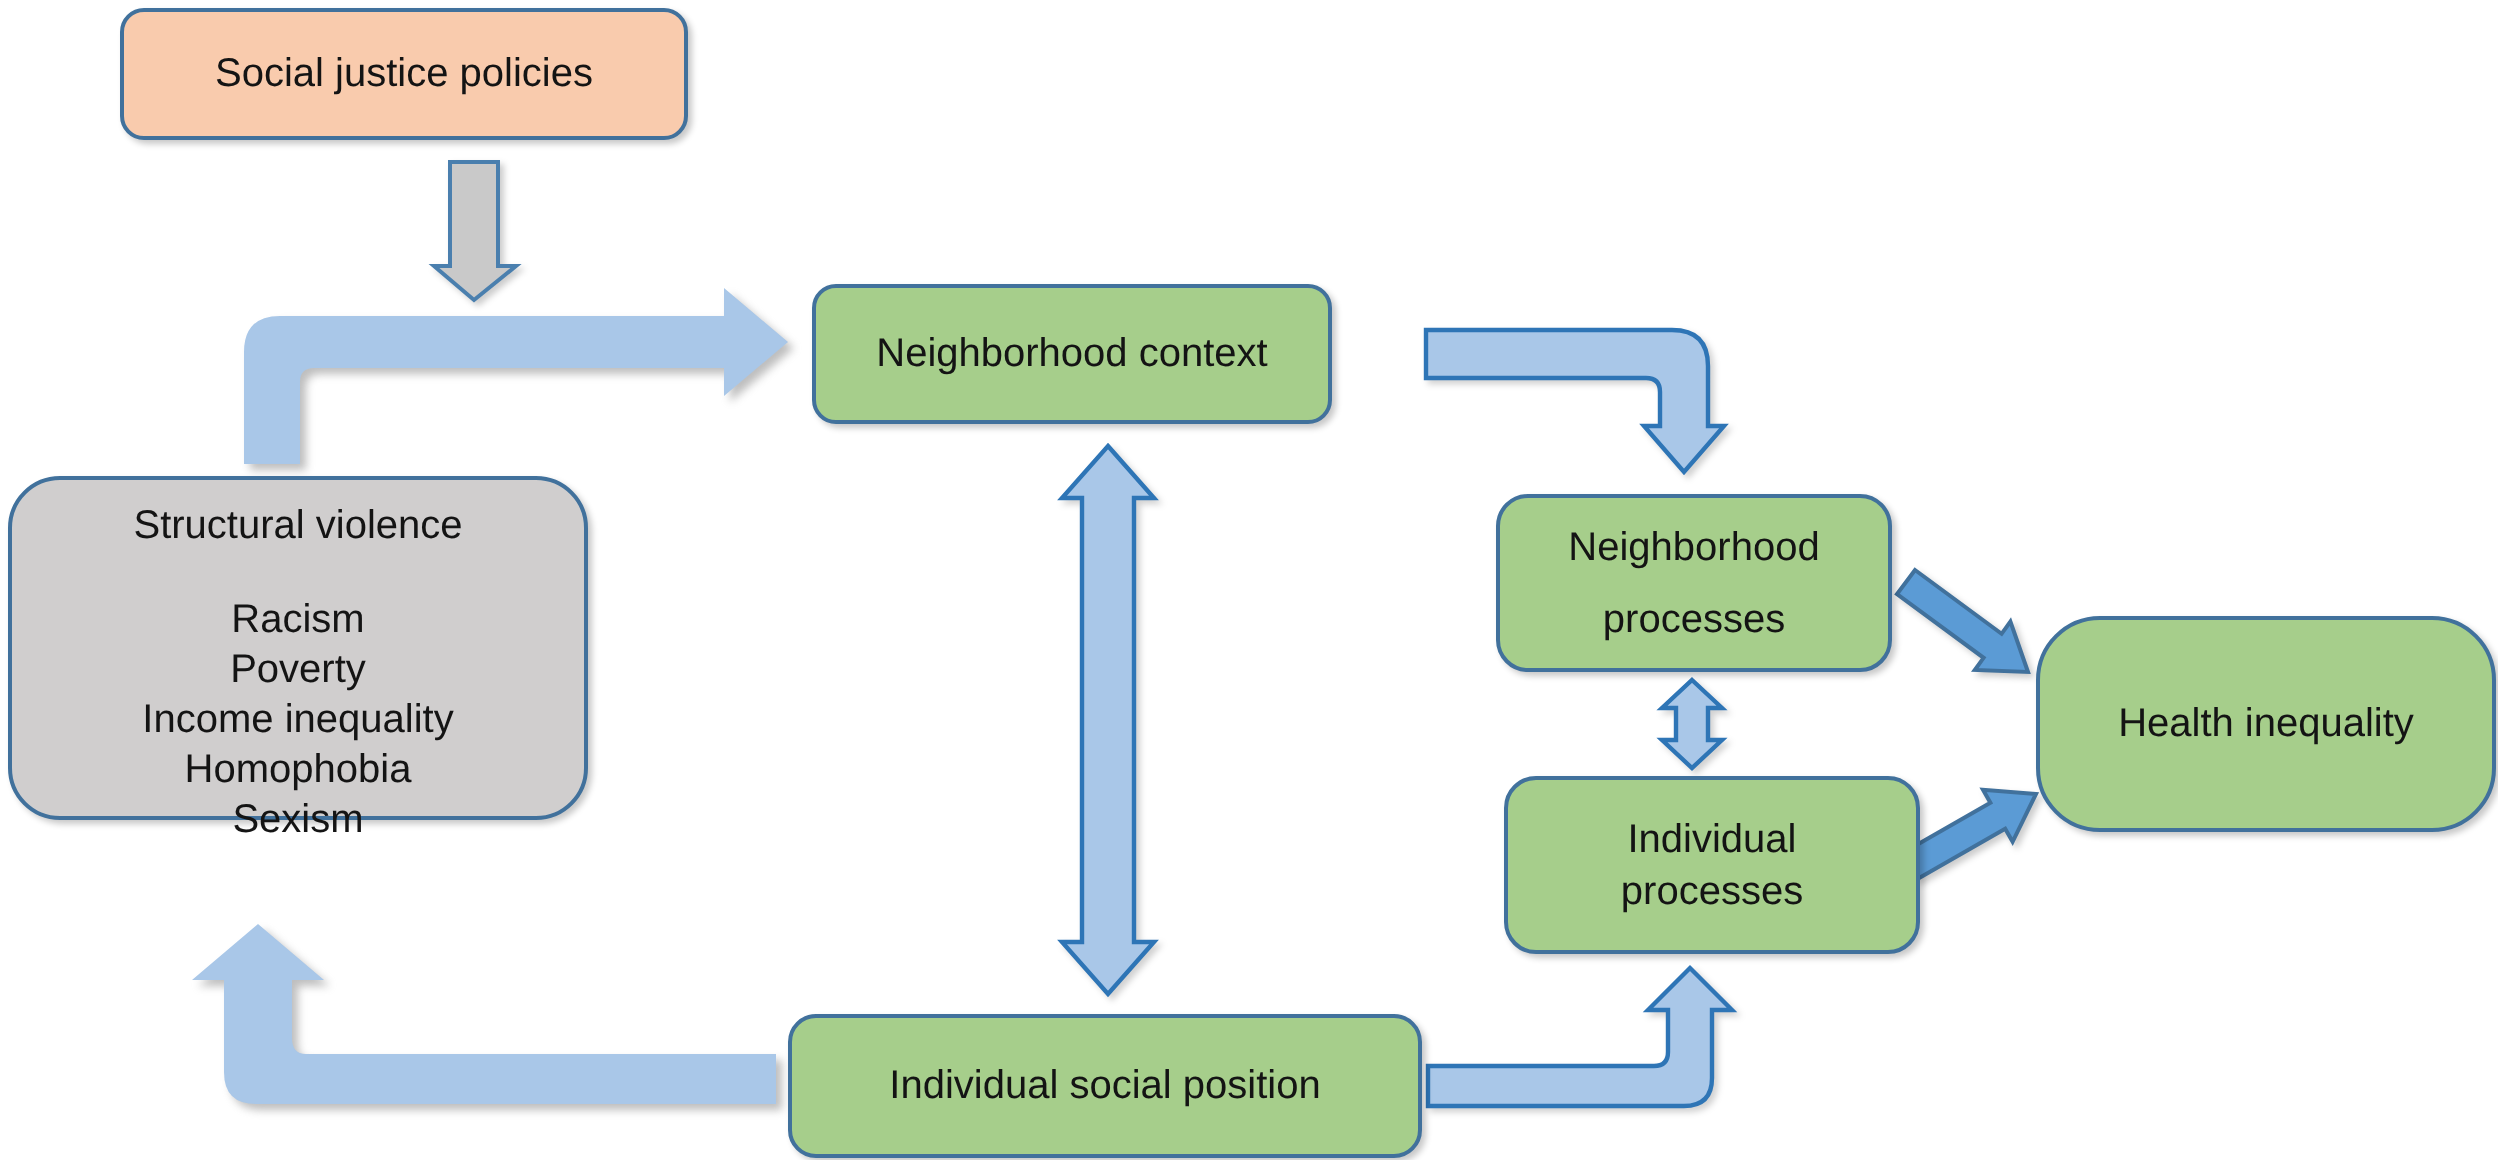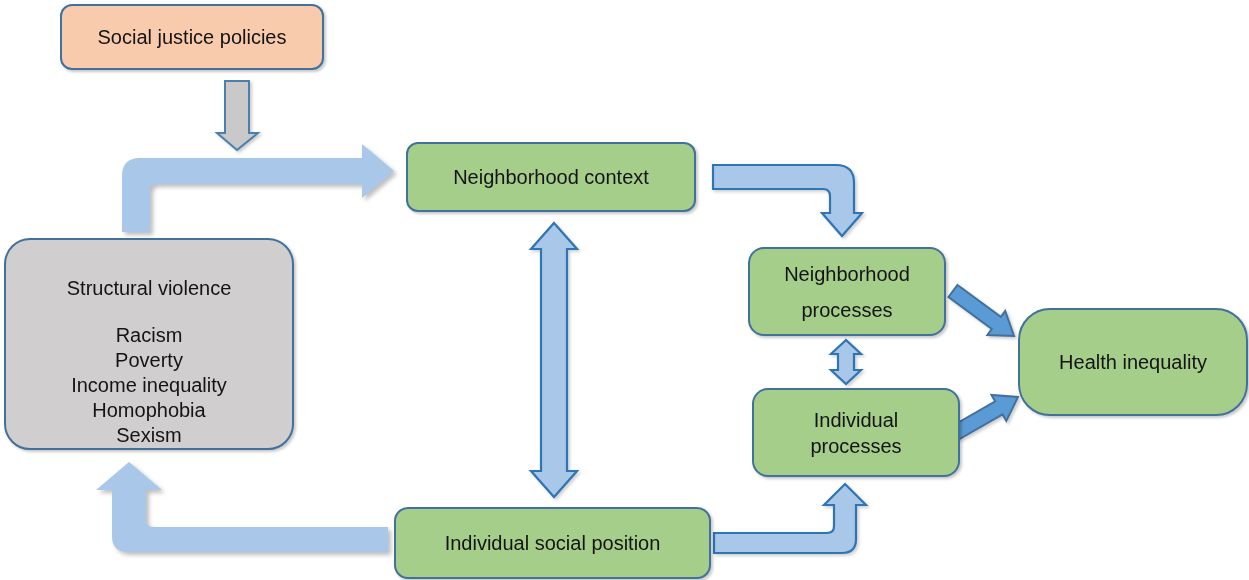--- a/index.html
+++ b/index.html
@@ -22,24 +22,24 @@
     text-align:center;
     font-size:20px;
     line-height:24px;
     color:var(--text);
     box-shadow:2px 2px 3px rgba(0,0,0,0.22);
   }
   .green  { background:var(--green_fill); }
   .peach  { background:var(--peach_fill); }
   .gray   { background:var(--gray_fill); }
 
-  #node-social-justice       { left:60px;  top:4px;   width:264px; height:66px;  border-radius:12px; }
-  #node-structural-violence  { left:4px;   top:238px; width:290px; height:212px; border-radius:26px;
-                               flex-direction:column; justify-content:flex-end; padding-top:26px; }
-  #node-neighborhood-context { left:406px; top:142px; width:290px; height:70px;  border-radius:12px; }
+  #node-social-justice       { left:60px;  top:4px;   width:284px; height:66px;  border-radius:12px; }
+  #node-structural-violence  { left:4px;   top:238px; width:290px; height:172px; border-radius:26px;
+                               flex-direction:column; justify-content:center; padding-top:26px; }
+  #node-neighborhood-context { left:406px; top:142px; width:260px; height:70px;  border-radius:12px; }
   #node-individual-social-position { left:394px; top:507px; width:317px; height:72px; border-radius:14px; }
   #node-neighborhood-processes { left:748px; top:247px; width:198px; height:89px; border-radius:16px; line-height:36px; padding:0 24px; }
   #node-individual-processes   { left:752px; top:388px; width:208px; height:89px; border-radius:16px; line-height:26px; padding:0 30px; }
   #node-health-inequality      { left:1018px; top:308px; width:230px; height:108px; border-radius:32px; }
 
   .sv-title { line-height:25px; margin-bottom:22px; }
   .sv-item  { line-height:25px; }
 
   .arrow-light-plain { fill:var(--arrow_light); filter:drop-shadow(3px 3px 2px rgba(110,110,110,0.45)); }
   .arrow-light-outlined { fill:var(--arrow_light); stroke:var(--arrow_outline); stroke-width:2.2; filter:drop-shadow(2px 2px 1.5px rgba(0,0,0,0.18)); }

